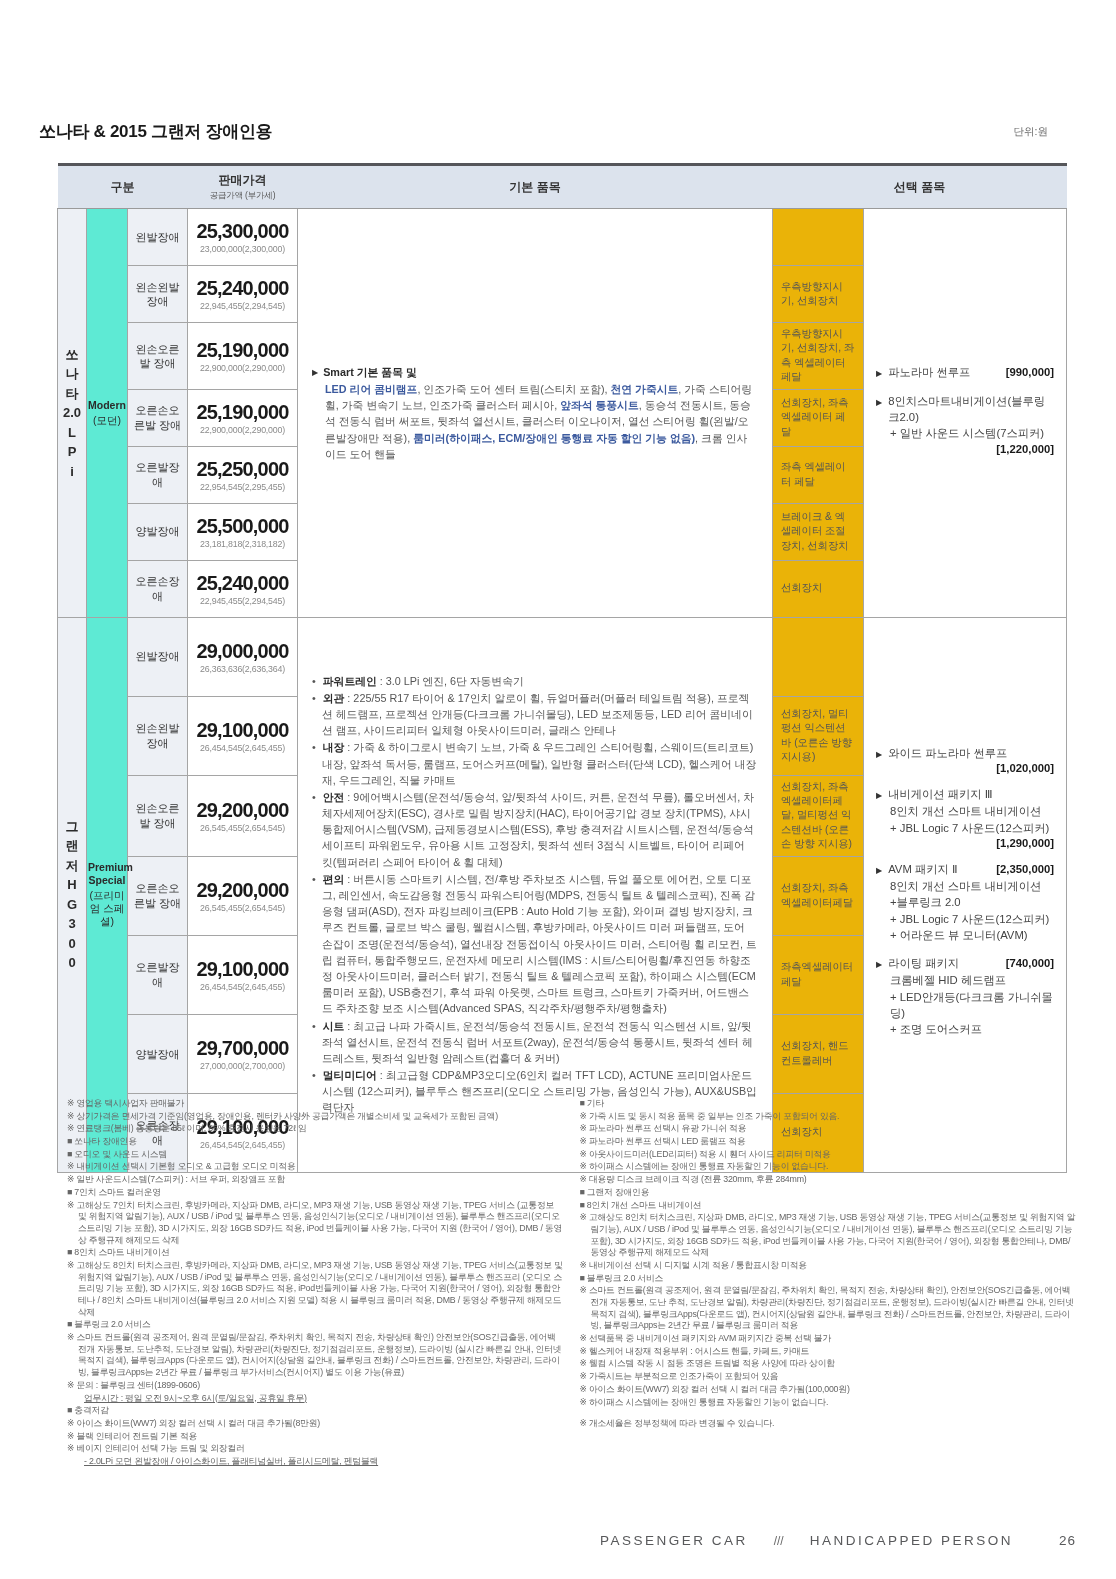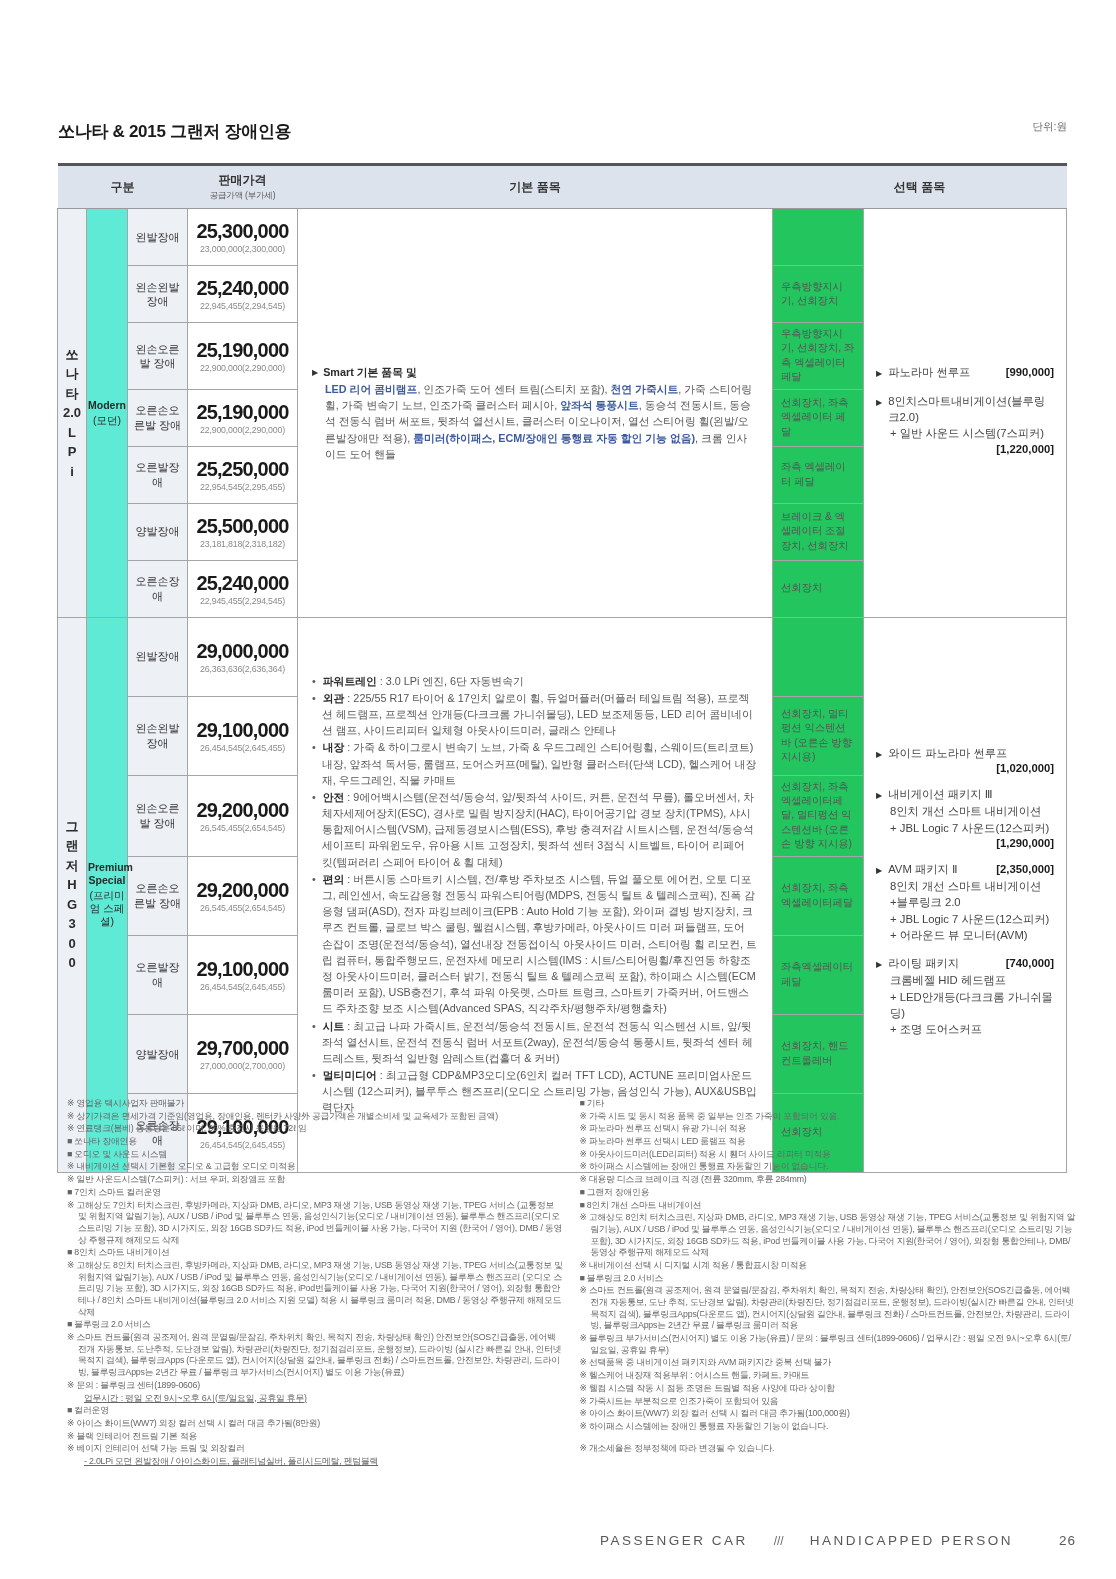--- a/index.html
+++ b/index.html
@@ -1,19 +1,19 @@
 <!DOCTYPE html>
 <html><head>
 <meta charset="utf-8">
 <style>
   html,body{margin:0;padding:0;background:#fff;}
   .page{position:relative;width:1116px;height:1579px;background:#fff;overflow:hidden;
         font-family:"Liberation Sans","DejaVu Sans",sans-serif;color:#333;}
   
-  .title-row{position:absolute;left:58px;top:120px;width:1009px;display:flex;justify-content:space-between;align-items:flex-start;}
+  .title-row{position:absolute;left:39px;top:120px;width:1009px;display:flex;justify-content:space-between;align-items:center;}
   .page-title{font-size:17px;font-weight:bold;color:#1a1a1a;margin:0;letter-spacing:-0.3px;}
   .unit-label{font-size:10.5px;color:#666;}
   
   .table-wrap{position:absolute;left:57px;top:163px;width:1009px;}
   table{border-collapse:collapse;width:100%;table-layout:fixed;}
   thead th{background:#dce3ed;border-top:3px solid #55565a;border-bottom:1px solid #9a9a9a;
            font-size:12px;font-weight:bold;color:#333;height:38px;padding:2px 0;vertical-align:middle;}
   .hdr-sub{display:block;font-size:8.5px;font-weight:normal;color:#555;margin-top:1px;letter-spacing:-0.2px;}
   tbody td{border:1px solid #a5a5a5;vertical-align:middle;}
   .cell-model{background:#edf0f5;text-align:center;font-size:13px;font-weight:bold;color:#2b2b2b;line-height:1.5;padding:4px 0;}
@@ -26,21 +26,21 @@
   .price-main{font-size:20px;font-weight:bold;color:#1a1a1a;letter-spacing:-0.8px;line-height:1.1;}
   .price-sub{font-size:8.8px;color:#8a8a8a;margin-top:2px;letter-spacing:-0.2px;}
   .cell-basic{background:#fff;padding:10px 14px;font-size:10.8px;color:#555;line-height:1.5;overflow:hidden;}
   .basic-intro{color:#2b2b2b;font-weight:bold;margin-bottom:1px;}
   .basic-mk{font-size:8px;margin-right:5px;color:#333;vertical-align:1px;}
   .basic-body{padding-left:13px;}
   .basic-b{color:#3c5a9e;font-weight:bold;}
   .bullet-item{padding-left:10px;text-indent:-10px;margin-bottom:1px;}
   .bullet-mk{color:#555;margin-right:4px;}
   .bullet-cat{color:#2b2b2b;font-weight:bold;}
-  .cell-equip{background:#22c55e;font-size:10.3px;color:#555;padding:4px 8px;line-height:1.4;overflow:hidden;}
+  .cell-equip{background:#eab308;font-size:10.3px;color:#555;padding:4px 8px;line-height:1.4;overflow:hidden;}
   .cell-options{background:#fff;padding:10px 12px;font-size:11.3px;color:#444;overflow:hidden;}
   .opt-item{margin:7px 0 13px 0;}
   .opt-head{display:flex;align-items:baseline;}
   .opt-mk{font-size:8px;color:#333;margin-right:6px;flex:none;}
   .opt-name{flex:1;line-height:1.4;}
   .opt-price{font-weight:bold;color:#1a1a1a;margin-left:6px;white-space:nowrap;}
   .opt-desc{padding-left:14px;line-height:1.45;}
   .opt-price-below{text-align:right;font-weight:bold;color:#1a1a1a;margin-top:1px;}
   
   .footnotes{position:absolute;left:67px;top:1098px;width:1009px;display:flex;gap:16px;}
@@ -314,42 +314,41 @@
         <div class="fn-item">※ 내비게이션 선택시 기본형 오디오 &amp; 고급형 오디오 미적용</div>
         <div class="fn-item">※ 일반 사운드시스템(7스피커) : 서브 우퍼, 외장앰프 포함</div>
         <div class="fn-item">■ 7인치 스마트 컬러운영</div>
         <div class="fn-item">※ 고해상도 7인치 터치스크린, 후방카메라, 지상파 DMB, 라디오, MP3 재생 기능, USB 동영상 재생 기능, TPEG 서비스 (교통정보 및 위험지역 알림기능), AUX / USB / iPod 및 블루투스 연동, 음성인식기능(오디오 / 내비게이션 연동), 블루투스 핸즈프리(오디오 스트리밍 기능 포함), 3D 시가지도, 외장 16GB SD카드 적용, iPod 번들케이블 사용 가능, 다국어 지원 (한국어 / 영어), DMB / 동영상 주행규제 해제모드 삭제</div>
         <div class="fn-item">■ 8인치 스마트 내비게이션</div>
         <div class="fn-item">※ 고해상도 8인치 터치스크린, 후방카메라, 지상파 DMB, 라디오, MP3 재생 기능, USB 동영상 재생 기능, TPEG 서비스(교통정보 및 위험지역 알림기능), AUX / USB / iPod 및 블루투스 연동, 음성인식기능(오디오 / 내비게이션 연동), 블루투스 핸즈프리 (오디오 스트리밍 기능 포함), 3D 시가지도, 외장 16GB SD카드 적용, iPod번들케이블 사용 가능, 다국어 지원(한국어 / 영어), 외장형 통합안테나 / 8인치 스마트 내비게이션(블루링크 2.0 서비스 지원 모델) 적용 시 블루링크 룸미러 적용, DMB / 동영상 주행규제 해제모드 삭제</div>
         <div class="fn-item">■ 블루링크 2.0 서비스</div>
         <div class="fn-item">※ 스마트 컨트롤(원격 공조제어, 원격 문열림/문잠김, 주차위치 확인, 목적지 전송, 차량상태 확인) 안전보안(SOS긴급출동, 에어백 전개 자동통보, 도난추적, 도난경보 알림), 차량관리(차량진단, 정기점검리포트, 운행정보), 드라이빙 (실시간 빠른길 안내, 인터넷 목적지 검색), 블루링크Apps (다운로드 앱), 컨시어지(상담원 길안내, 블루링크 전화) / 스마트컨트롤, 안전보안, 차량관리, 드라이빙, 블루링크Apps는 2년간 무료 / 블루링크 부가서비스(컨시어지) 별도 이용 가능(유료)</div>
         <div class="fn-item">※ 문의 : 블루링크 센터(1899-0606)</div>
         <div class="fn-item sub">업무시간 : 평일 오전 9시~오후 6시(토/일요일, 공휴일 휴무)</div>
-        <div class="fn-item">■ 컬러운영</div>
+        <div class="fn-item">■ 충격저감</div>
         <div class="fn-item">※ 아이스 화이트(WW7) 외장 컬러 선택 시 컬러 대금 추가됨(8만원)</div>
         <div class="fn-item">※ 블랙 인테리어 전트림 기본 적용</div>
         <div class="fn-item">※ 베이지 인테리어 선택 가능 트림 및 외장컬러</div>
         <div class="fn-item sub">- 2.0LPi 모던 왼발장애 / 아이스화이트, 플래티넘실버, 폴리시드메탈, 펜텀블랙</div>
       </div>
     <div class="fn-col">
       <div>
           <div class="fn-item">■ 기타</div>
           <div class="fn-item">※ 가죽 시트 및 동시 적용 품목 중 일부는 인조 가죽이 포함되어 있음.</div>
           <div class="fn-item">※ 파노라마 썬루프 선택시 유광 가니쉬 적용</div>
           <div class="fn-item">※ 파노라마 썬루프 선택시 LED 룸램프 적용</div>
           <div class="fn-item">※ 아웃사이드미러(LED리피터) 적용 시 휀더 사이드 리피터 미적용</div>
           <div class="fn-item">※ 하이패스 시스템에는 장애인 통행료 자동할인 기능이 없습니다.</div>
           <div class="fn-item">※ 대용량 디스크 브레이크 직경 (전륜 320mm, 후륜 284mm)</div>
           <div class="fn-item">■ 그랜저 장애인용</div>
           <div class="fn-item">■ 8인치 개선 스마트 내비게이션</div>
           <div class="fn-item">※ 고해상도 8인치 터치스크린, 지상파 DMB, 라디오, MP3 재생 기능, USB 동영상 재생 기능, TPEG 서비스(교통정보 및 위험지역 알림기능), AUX / USB / iPod 및 블루투스 연동, 음성인식기능(오디오 / 내비게이션 연동), 블루투스 핸즈프리(오디오 스트리밍 기능 포함), 3D 시가지도, 외장 16GB SD카드 적용, iPod 번들케이블 사용 가능, 다국어 지원(한국어 / 영어), 외장형 통합안테나, DMB/동영상 주행규제 해제모드 삭제</div>
           <div class="fn-item">※ 내비게이션 선택 시 디지털 시계 적용 / 통합표시창 미적용</div>
           <div class="fn-item">■ 블루링크 2.0 서비스</div>
           <div class="fn-item">※ 스마트 컨트롤(원격 공조제어, 원격 문열림/문잠김, 주차위치 확인, 목적지 전송, 차량상태 확인), 안전보안(SOS긴급출동, 에어백 전개 자동통보, 도난 추적, 도난경보 알림), 차량관리(차량진단, 정기점검리포트, 운행정보), 드라이빙(실시간 빠른길 안내, 인터넷 목적지 검색), 블루링크Apps(다운로드 앱), 컨시어지(상담원 길안내, 블루링크 전화) / 스마트컨트롤, 안전보안, 차량관리, 드라이빙, 블루링크Apps는 2년간 무료 / 블루링크 룸미러 적용</div>
-          <div class="fn-item">※ 블루링크 부가서비스(컨시어지) 별도 이용 가능(유료) / 문의 : 블루링크 센터(1899-0606) / 업무시간 : 평일 오전 9시~오후 6시(토/일요일, 공휴일 휴무)</div>
           <div class="fn-item">※ 선택품목 중 내비게이션 패키지와 AVM 패키지간 중복 선택 불가</div>
           <div class="fn-item">※ 헬스케어 내장재 적용부위 : 어시스트 핸들, 카페트, 카매트</div>
           <div class="fn-item">※ 웰컴 시스템 작동 시 점등 조명은 트림별 적용 사양에 따라 상이함</div>
           <div class="fn-item">※ 가죽시트는 부분적으로 인조가죽이 포함되어 있음</div>
           <div class="fn-item">※ 아이스 화이트(WW7) 외장 컬러 선택 시 컬러 대금 추가됨(100,000원)</div>
           <div class="fn-item">※ 하이패스 시스템에는 장애인 통행료 자동할인 기능이 없습니다.</div>
         </div>
       <div class="tax-row">
         <div class="tax-note">※ 개소세율은 정부정책에 따라 변경될 수 있습니다.</div>
       </div>

